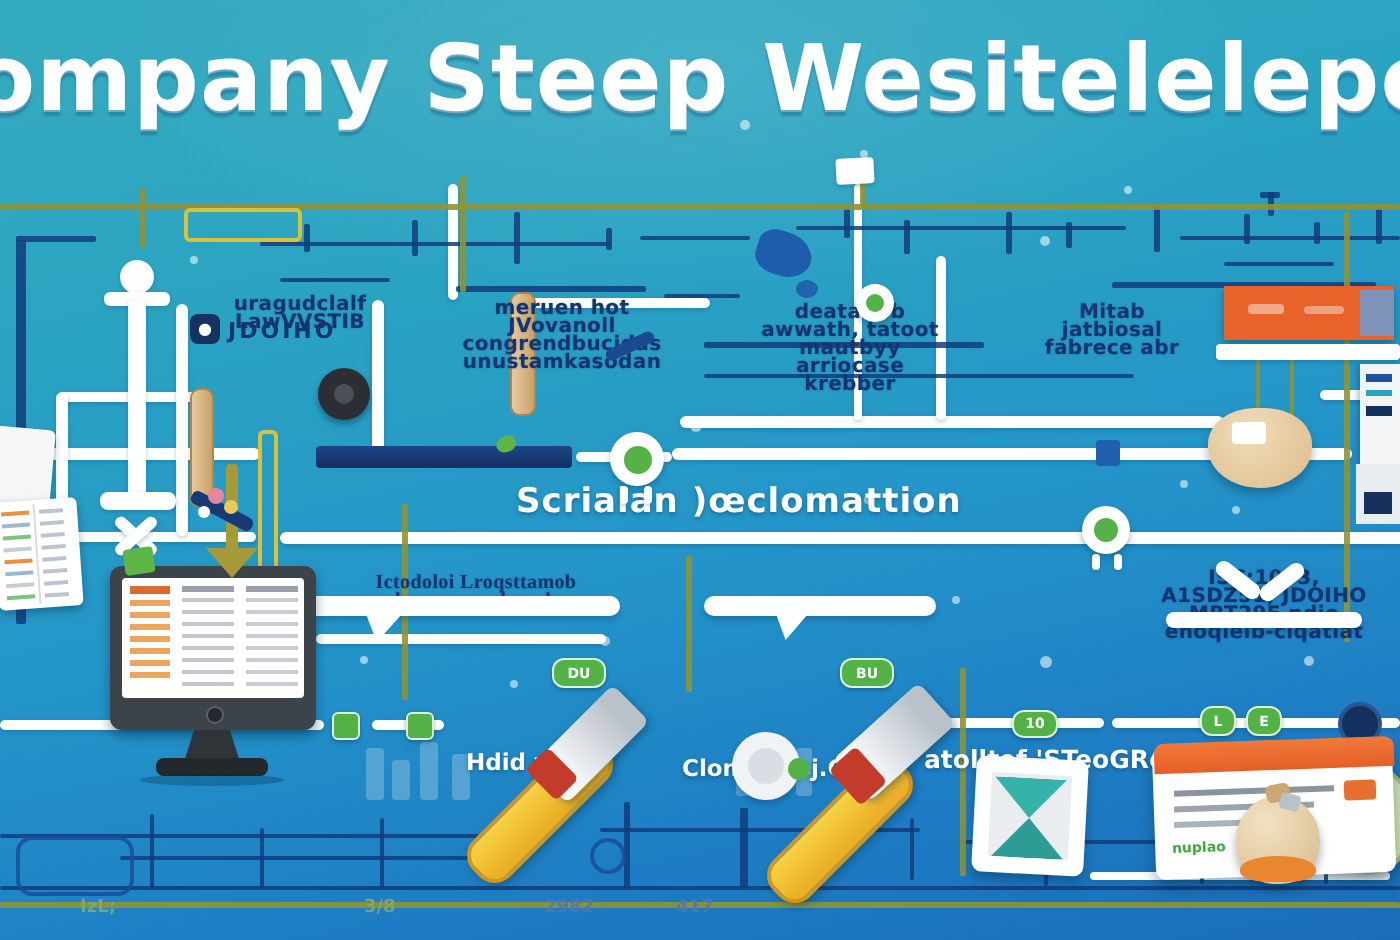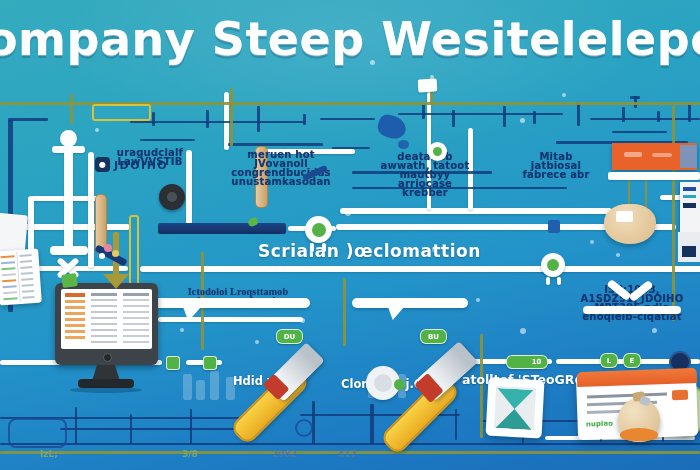--- a/index.html
+++ b/index.html
@@ -217,21 +217,21 @@
   </div>
 
   <div class="bar" style="left:148px;top:298px;width:162px;height:10px;"></div>
   <div class="abs" style="left:183px;top:307px;width:18px;height:14px;background:#fdfefe;clip-path:polygon(0 0,100% 0,30% 100%);"></div>
   <div class="bar" style="left:352px;top:298px;width:116px;height:10px;"></div>
   <div class="abs" style="left:388px;top:307px;width:16px;height:13px;background:#fdfefe;clip-path:polygon(0 0,100% 0,30% 100%);"></div>
   <div class="bar" style="left:583px;top:306px;width:98px;height:8px;border-radius:4px;"></div>
 
   <div class="badge" style="left:276px;top:329px;width:25px;height:13px;">DU</div>
   <div class="badge" style="left:420px;top:329px;width:25px;height:13px;">BU</div>
-  <div class="badge" style="left:506px;top:355px;width:21px;height:12px;padding-left:19px;">10</div>
+  <div class="badge" style="left:506px;top:355px;width:21px;height:12px;">10</div>
   <div class="badge" style="left:600px;top:353px;width:16px;height:13px;">L</div>
   <div class="badge" style="left:623px;top:353px;width:16px;height:13px;">E</div>
   <div class="badge" style="left:166px;top:356px;width:12px;height:12px;border-radius:3px;"></div>
   <div class="badge" style="left:203px;top:356px;width:12px;height:12px;border-radius:3px;"></div>
   <div class="abs" style="left:459px;top:355px;width:9px;height:9px;background:#53b246;border-radius:50%;"></div>
   <div class="abs" style="left:669px;top:351px;width:18px;height:18px;background:#14305e;border:2px solid #2a568f;border-radius:50%;"></div>
   <div class="abs" style="left:548px;top:220px;width:12px;height:13px;background:#1f5fae;border-radius:2px;"></div>
 
   <div>
     <div class="abs" style="left:55px;top:283px;width:103px;height:82px;background:#3d4449;border-radius:6px;box-shadow:0 3px 6px rgba(0,30,50,.4);"></div>

